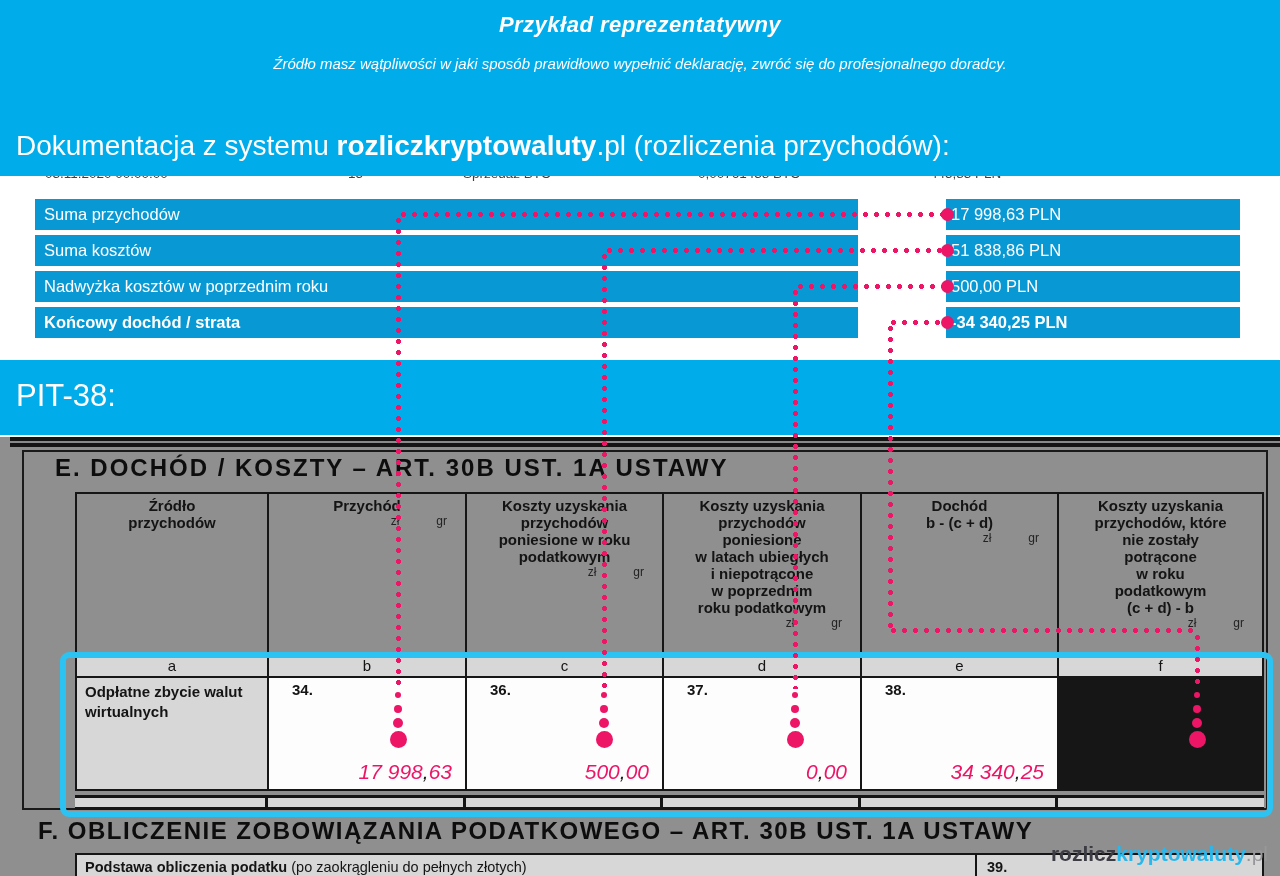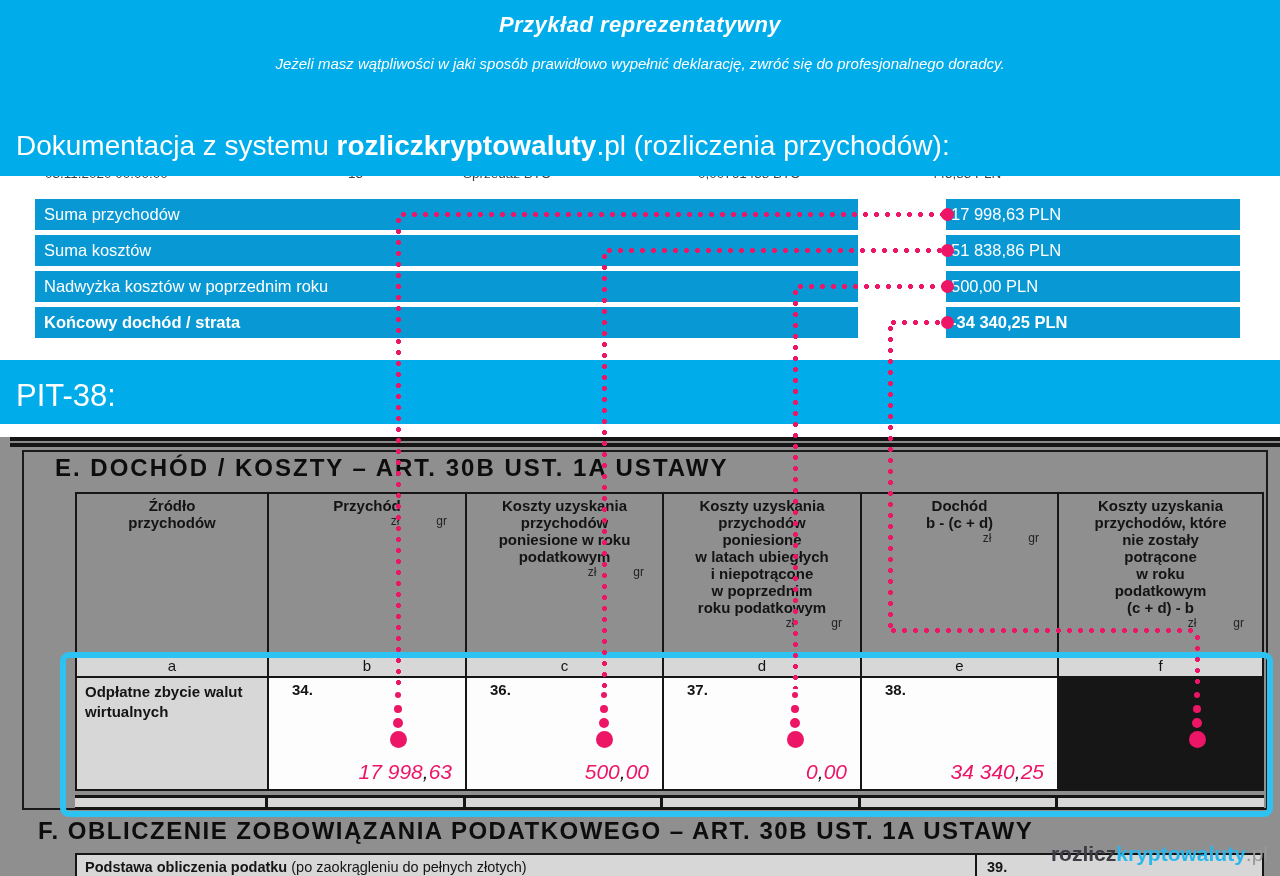--- a/index.html
+++ b/index.html
@@ -25,21 +25,21 @@
   .txrow span{position:absolute;top:0;white-space:nowrap;}
 
   
   .srow{position:absolute;height:31px;background:var(--rowblue);color:#fff;font-size:16.5px;
         display:flex;align-items:center;}
   .srow.lbl{left:35px;width:823px;padding-left:9px;}
   .srow.val{left:946px;width:294px;padding-left:5px;}
   .srow.bold{font-weight:bold;}
 
   
-  .pitband{position:absolute;left:0;top:360px;width:1280px;height:64px;background:var(--blue);}
+  .pitband{position:absolute;left:0;top:360px;width:1280px;height:75px;background:var(--blue);}
   .pitband .pitlabel{position:absolute;left:16px;top:18px;color:#fff;font-size:31px;font-weight:400;}
 
   
   .form{position:absolute;left:0;top:437px;width:1280px;height:439px;background:var(--formgray);color:var(--ink);}
   .form-topbar{position:absolute;left:10px;top:0;width:1270px;height:10px;
                background:linear-gradient(#151515 0 38%,#8a8a8a 38% 58%,#151515 58% 100%);}
   .eframe{position:absolute;left:22px;top:13px;width:1246px;height:360px;border:2px solid #1a1a1a;}
   .sec-heading{position:absolute;font-size:24px;font-weight:bold;color:#0d0d0d;white-space:nowrap;}
   .eheading{left:55px;top:17px;letter-spacing:2px;}
   .fheading{left:38px;top:380px;letter-spacing:1.5px;}
@@ -95,21 +95,21 @@
   <div class="txrow">
     <span style="left:45px">03.11.2020 00:00:00</span>
     <span style="left:348px">15</span>
     <span style="left:463px">Sprzedaż BTC</span>
     <span style="left:698px">0,00761438 BTC</span>
     <span style="left:930px">445,83 PLN</span>
   </div>
 
   <div class="banner">
     <div class="banner-title">Przykład reprezentatywny</div>
-    <div class="banner-sub">Jeżeli masz wątpliwości w jaki sposób prawidłowo wypełnić deklarację, zwróć się do profesjonalnego doradcy.</div>
+    <div class="banner-sub">Źródło masz wątpliwości w jaki sposób prawidłowo wypełnić deklarację, zwróć się do profesjonalnego doradcy.</div>
     <div class="docs-heading"><span>Dokumentacja z systemu </span><span class="brand">rozliczkryptowaluty</span><span>.pl (rozliczenia przychodów):</span></div>
   </div>
 
   <div class="srow lbl" style="top:199px">Suma przychodów</div>
   <div class="srow val" style="top:199px">17 998,63 PLN</div>
   <div class="srow lbl" style="top:235px">Suma kosztów</div>
   <div class="srow val" style="top:235px">51 838,86 PLN</div>
   <div class="srow lbl" style="top:271px">Nadwyżka kosztów w poprzednim roku</div>
   <div class="srow val" style="top:271px">500,00 PLN</div>
   <div class="srow lbl bold" style="top:307px">Końcowy dochód / strata</div>

